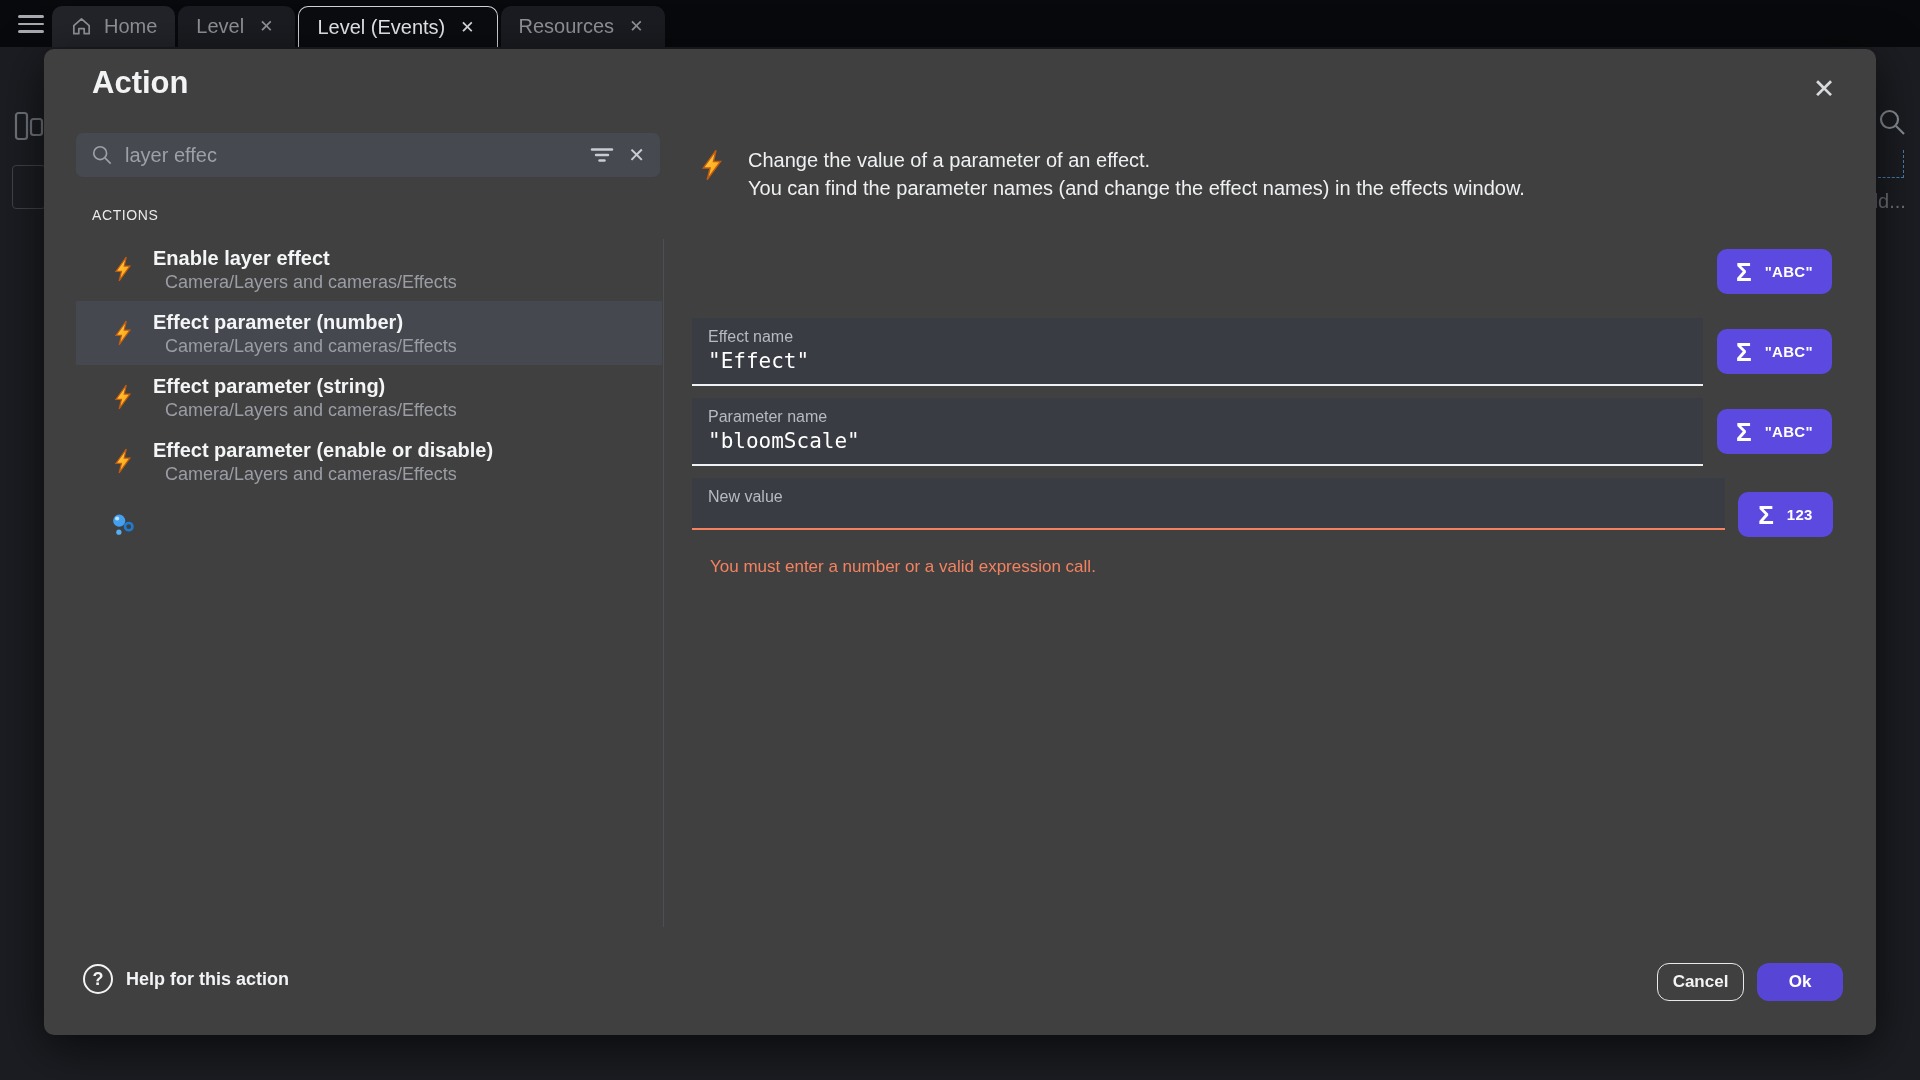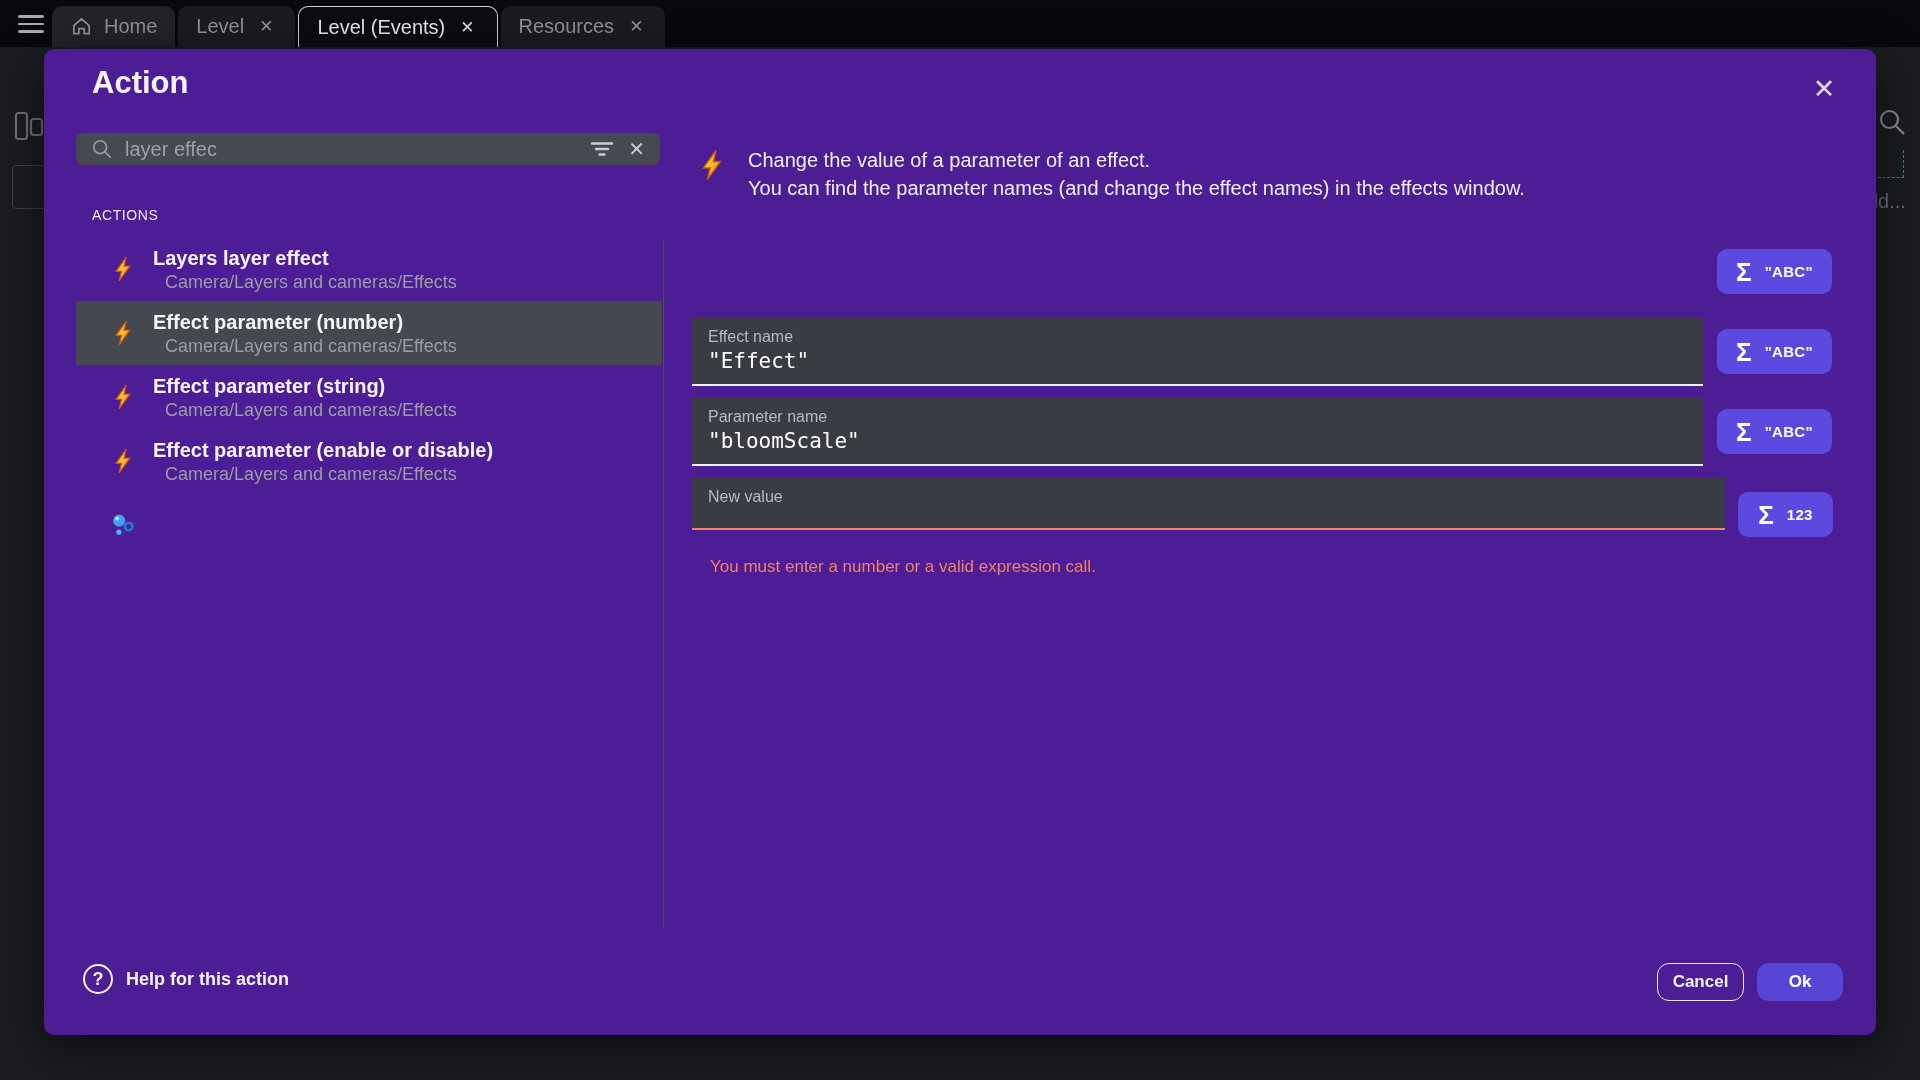--- a/index.html
+++ b/index.html
@@ -23,27 +23,27 @@
   #appbg { position:absolute; left:0; top:47px; width:1920px; height:1033px; background:#1b1d22; }
   #bg-objicon { position:absolute; left:14px; top:64px; }
   #bg-square { position:absolute; left:12px; top:118px; width:34px; height:44px; border:1.5px solid #3e424a; border-radius:4px; }
   #bg-search { position:absolute; left:1877px; top:60px; }
   #bg-dashed { position:absolute; left:1878px; top:103px; width:26px; height:28px;
                border-right:1.6px dashed #4a7fae; border-bottom:1.6px dashed #4a7fae; }
   #bg-addtext { position:absolute; left:1867px; top:143px; font-size:20px; color:#6f7278; }
 
   
   #dialog { position:absolute; left:44px; top:49px; width:1832px; height:986px;
-            background:#4c1d95; border-radius:10px; box-shadow:0 12px 48px rgba(0,0,0,.65); }
+            background:#404040; border-radius:10px; box-shadow:0 12px 48px rgba(0,0,0,.65); }
   #dlg-title { position:absolute; left:48px; top:16px; font-size:31px; font-weight:bold; color:#f2f3f5; }
   #dlg-close { position:absolute; left:1760px; top:20px; width:40px; height:40px; display:flex;
                align-items:center; justify-content:center; font-size:27px; color:#d8dade; cursor:pointer; }
 
   
-  #searchbox { position:absolute; left:32px; top:84px; width:584px; height:32px;
+  #searchbox { position:absolute; left:32px; top:84px; width:584px; height:44px;
                background:#46494f; border-radius:7px; display:flex; align-items:center; }
   #searchbox svg { margin-left:15px; flex:none; }
   #search-input { flex:1; margin-left:12px; background:transparent; border:none; outline:none;
                   color:#9da0a6; font-size:20px; font-family:"Liberation Sans",sans-serif; }
   .sbx-ico { flex:none; margin-right:14px; cursor:pointer; }
   #search-clear { flex:none; margin-right:15px; font-size:20px; color:#c9ccd1; cursor:pointer; }
 
   
   #list-header { position:absolute; left:48px; top:146px; font-size:14px; font-weight:normal;
                  letter-spacing:.6px; color:#e9eaec;margin-top:12px; }
@@ -175,21 +175,21 @@
 
   <div id="list-header">ACTIONS</div>
 
   <div class="row" style="top:188px">
     <span class="ico">
         <svg width="26" height="26">
           <use href="#bolt"></use>
         </svg>
       </span>
     <span class="txt">
-      <div class="t1">Layers layer effect</div>
+      <div class="t1">Enable layer effect</div>
       <div class="t2">Camera/Layers and cameras/Effects</div>
     </span>
   </div>
   <div class="row selected" style="top:252px">
     <span class="ico">
         <svg width="26" height="26">
           <use href="#bolt"></use>
         </svg>
       </span>
     <span class="txt">

